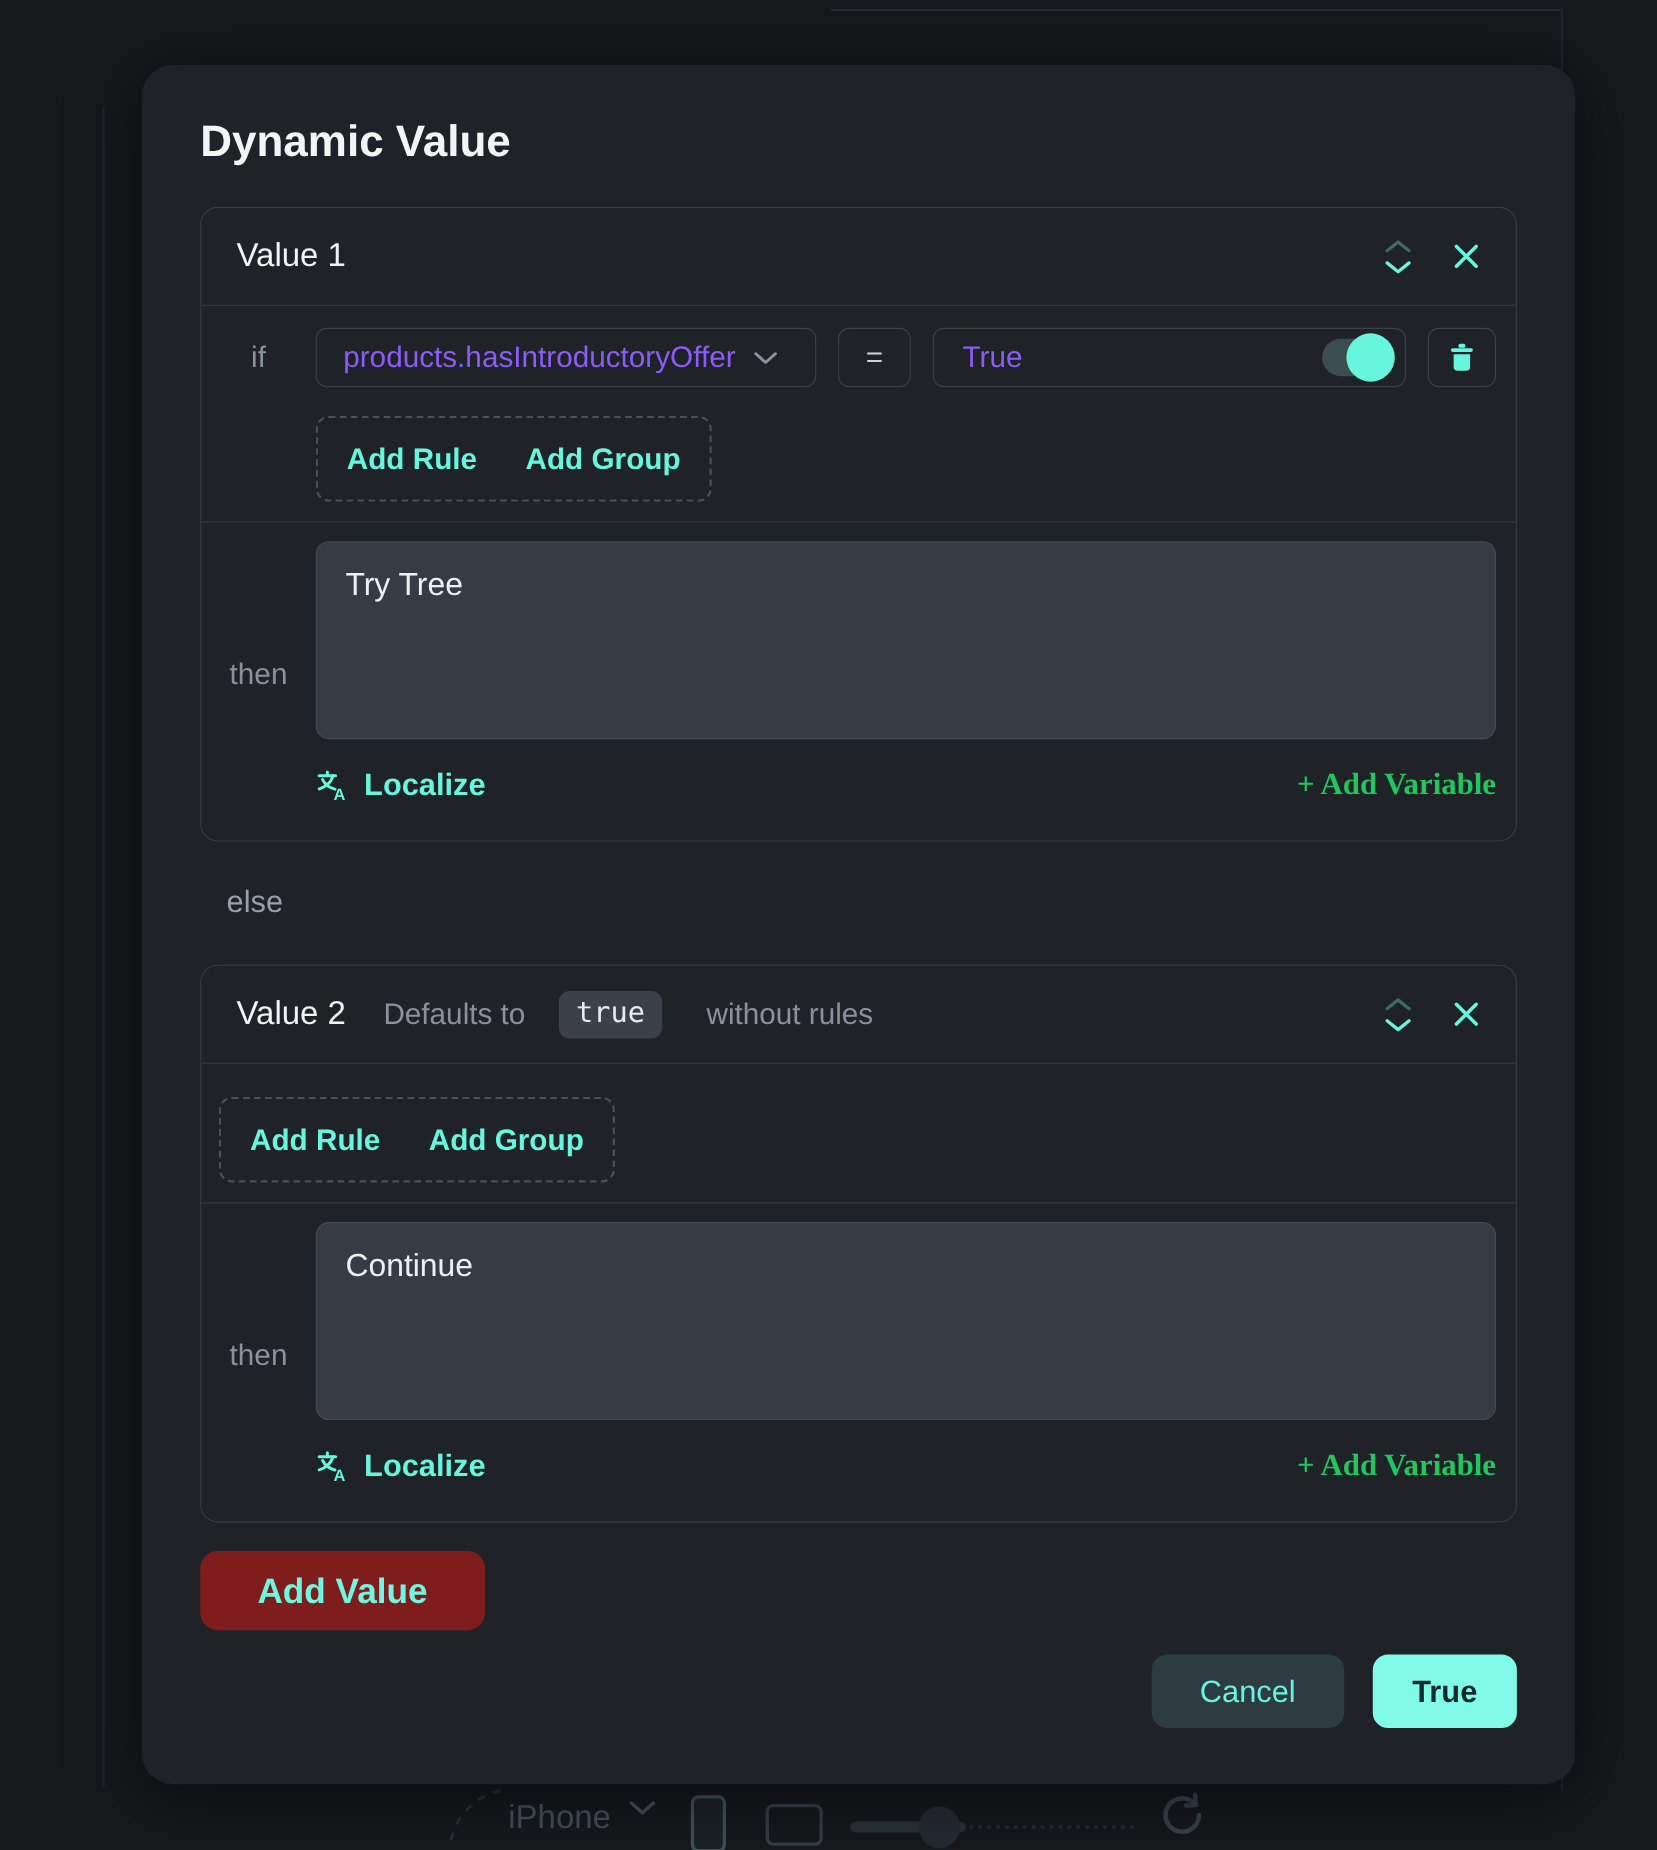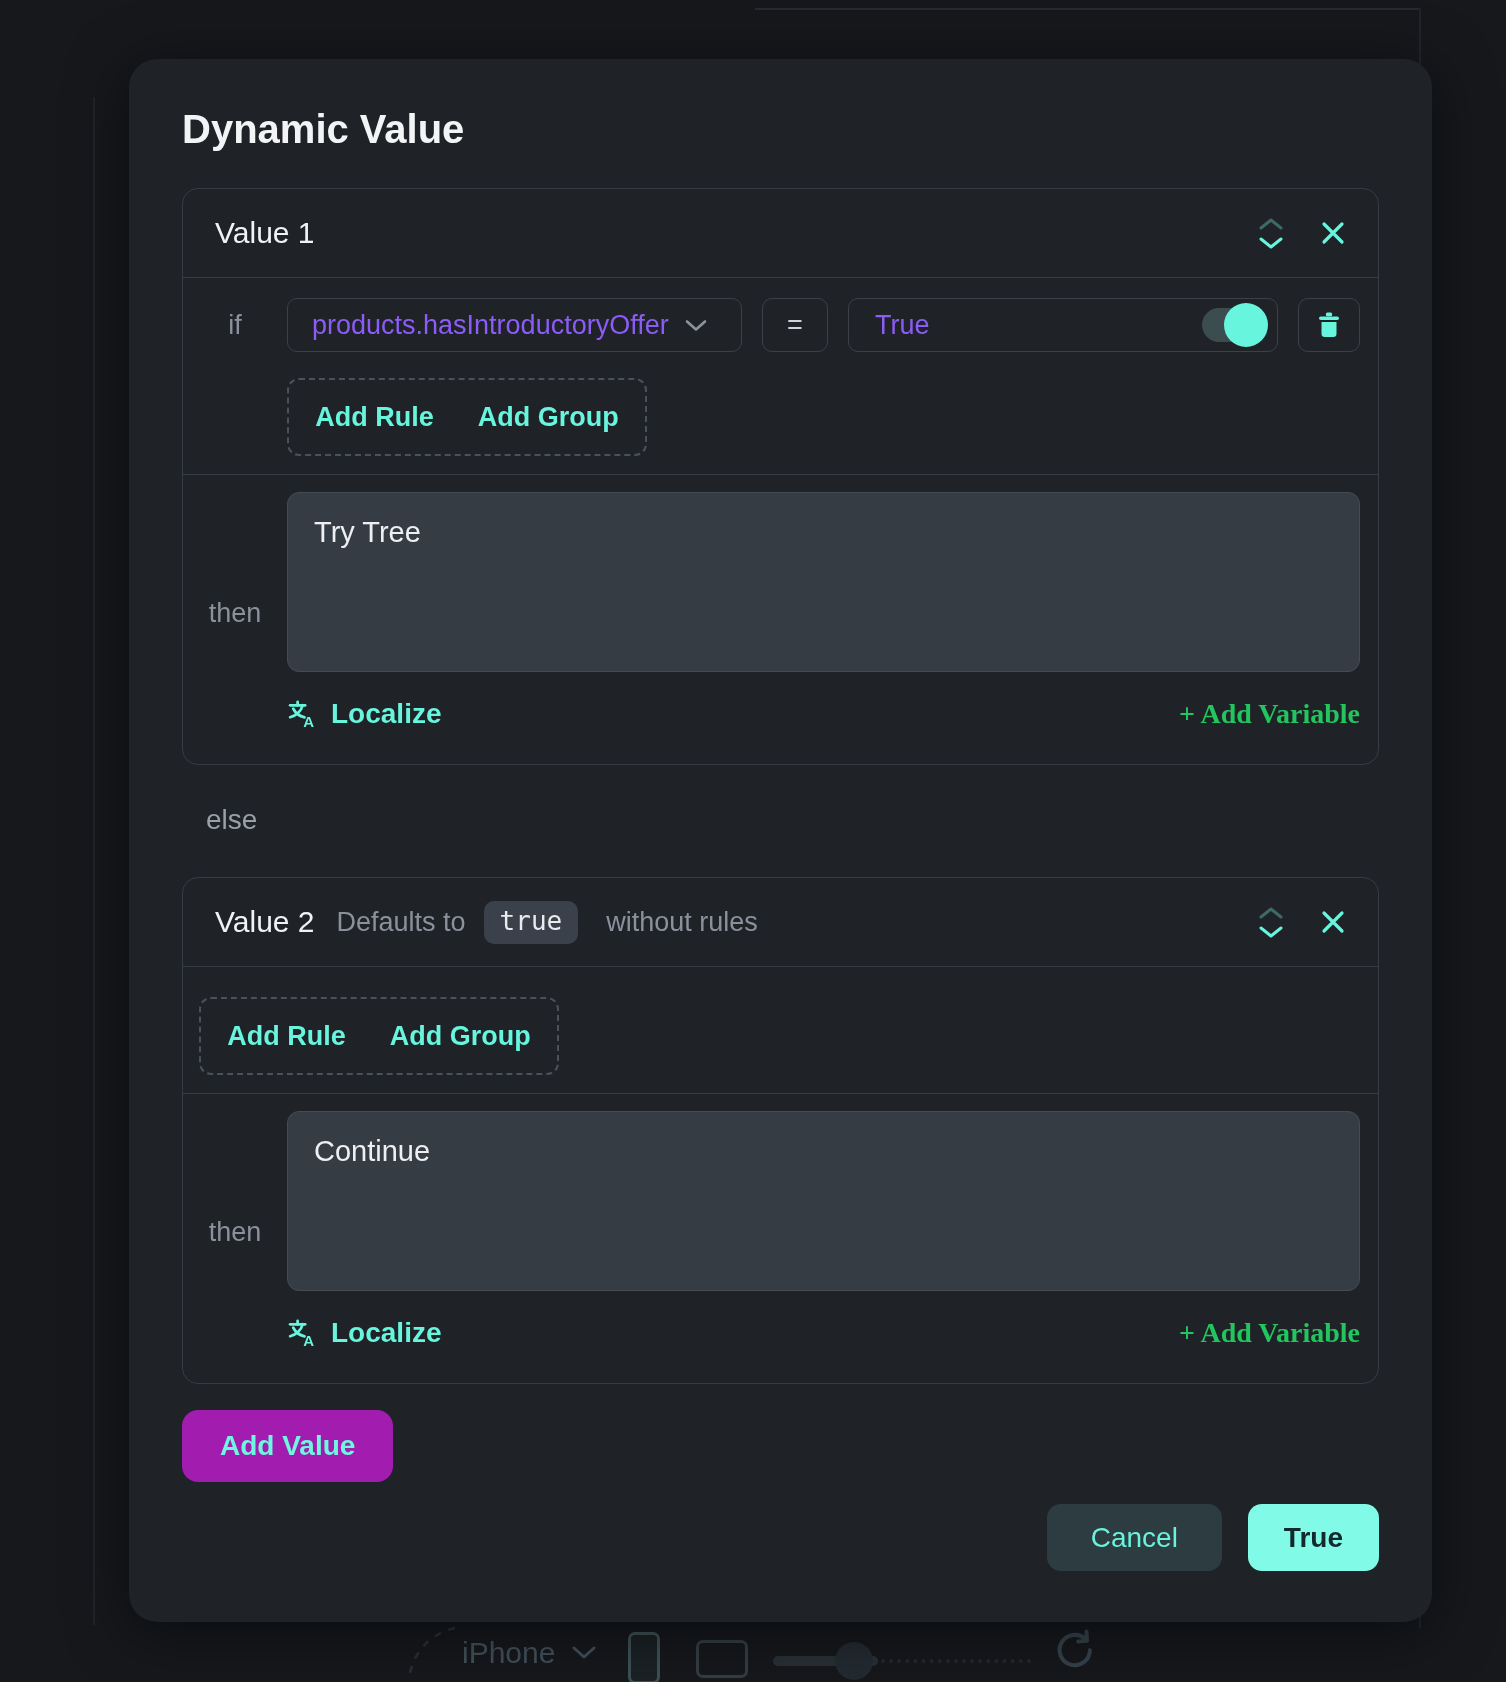--- a/index.html
+++ b/index.html
@@ -9,21 +9,21 @@
     -webkit-font-smoothing:antialiased;
   }
   
   .bg-topline{position:absolute;left:755px;top:8px;width:664px;height:2px;background:#272b31;}
   .bg-leftline{position:absolute;left:93px;top:97px;width:2px;height:1528px;background:#20242a;}
   .bg-rightline{position:absolute;left:1419px;top:8px;width:2px;height:1620px;background:#21252b;}
   .bg-arc{position:absolute;left:405px;top:1624px;}
 
   
   .preview-toolbar{position:absolute;left:0;top:1628px;width:100%;height:54px;}
-  .device-select{position:absolute;left:462px;top:8px;display:flex;align-items:center;gap:16px;
+  .device-select{position:absolute;left:462px;top:8px;display:flex;align-items:flex-start;gap:16px;
     color:#42505a;font-size:30px;cursor:pointer;background:none;border:none;padding:0;
     font-family:inherit;}
   .icon-portrait{position:absolute;left:628px;top:4px;width:26px;height:46px;
     border:3px solid #3e5156;border-radius:7px;background:#1b2125;}
   .icon-landscape{position:absolute;left:696px;top:12px;width:46px;height:32px;
     border:3px solid #333e45;border-radius:7px;}
   .zoom-slider{position:absolute;left:773px;top:14px;width:260px;height:38px;}
   .zs-solid{position:absolute;left:0;top:14px;width:105px;height:10px;border-radius:5px;background:#293036;}
   .zs-dots{position:absolute;left:108px;top:17px;width:150px;border-top:4px dotted #232930;}
   .zs-knob{position:absolute;left:62px;top:0;width:38px;height:38px;border-radius:50%;background:#232a31;}
@@ -31,21 +31,21 @@
 
   
   .modal{
     position:absolute;left:129px;top:59px;width:1303px;height:1563px;box-sizing:border-box;
     background:#1f2227;border-radius:28px;padding:46px 53px 0 53px;
     box-shadow:0 10px 60px rgba(0,0,0,.5);
   }
   .modal h1{margin:0;font-size:40px;font-weight:700;color:#f3f4f6;line-height:48px;}
 
   .card{border:1px solid #373c44;border-radius:16px;margin-top:35px;}
-  .card-header{display:flex;align-items:center;height:88px;padding:0 32px;border-bottom:1px solid #373c44;}
+  .card-header{display:flex;align-items:center;height:88px;padding:0 32px;border-bottom:1px solid #373c44;gap:12px;}
   .card-title{font-size:30px;color:#f0f2f4;}
   .muted{color:#8b919c;font-size:27px;}
   .card-header .muted{margin-left:22px;}
   .chip{margin:0 6px 0 18px;padding:5px 16px 8px;border-radius:10px;background:#3b414a;
     color:#e9ebee;font-family:"DejaVu Sans Mono","Liberation Mono",monospace;font-size:26px;}
   .hdr-controls{margin-left:auto;display:flex;align-items:center;}
   .reorder{display:flex;flex-direction:column;gap:7px;background:none;border:none;padding:0;cursor:pointer;}
   .close-btn{background:none;border:none;padding:0;margin-left:36px;cursor:pointer;display:flex;}
 
   .sec{display:flex;}
@@ -80,22 +80,22 @@
     border-radius:12px;padding:20px 26px;font-size:29px;color:#edeff2;resize:none;box-sizing:border-box;
     font-family:inherit;line-height:1.35;outline:none;}
   .loc-row{display:flex;align-items:center;margin-top:26px;}
   .localize-btn{display:flex;align-items:center;gap:14px;background:none;border:none;padding:0;
     color:#67f5de;font-size:28px;font-weight:700;cursor:pointer;font-family:inherit;}
   .addvar-btn{margin-left:auto;background:none;border:none;padding:0;color:#22c55e;font-size:28px;
     font-weight:700;cursor:pointer;font-family:Liberation Serif, serif;}
 
   .else-row{margin:38px 0 40px 24px;color:#99a0aa;font-size:28px;line-height:34px;}
 
-  .add-value-btn{margin-top:26px;height:72px;padding:0 38px;border-radius:16px;background:#a21caf;
-    color:#6ef6e0;font-size:28px;font-weight:700;border:none;cursor:pointer;font-family:inherit;}
+  .add-value-btn{margin-top:26px;height:72px;padding:0 52px;border-radius:16px;background:#7f1d1d;
+    color:#6ef6e0;font-size:32px;font-weight:700;border:none;cursor:pointer;font-family:inherit;}
   .footer{display:flex;justify-content:flex-end;align-items:center;gap:26px;margin-top:22px;}
   .cancel-btn{height:67px;padding:0 44px;border-radius:14px;background:#2d3c40;color:#69f2dc;
     font-size:28px;font-weight:400;border:none;cursor:pointer;font-family:inherit;}
   .save-btn{height:67px;padding:0 36px;min-width:126px;border-radius:14px;background:#81fbe7;color:#12292d;
     font-size:28px;font-weight:700;border:none;cursor:pointer;font-family:inherit;box-sizing:border-box;}
 </style>
 </head>
 <body>
 
 <div class="bg-topline"></div>

